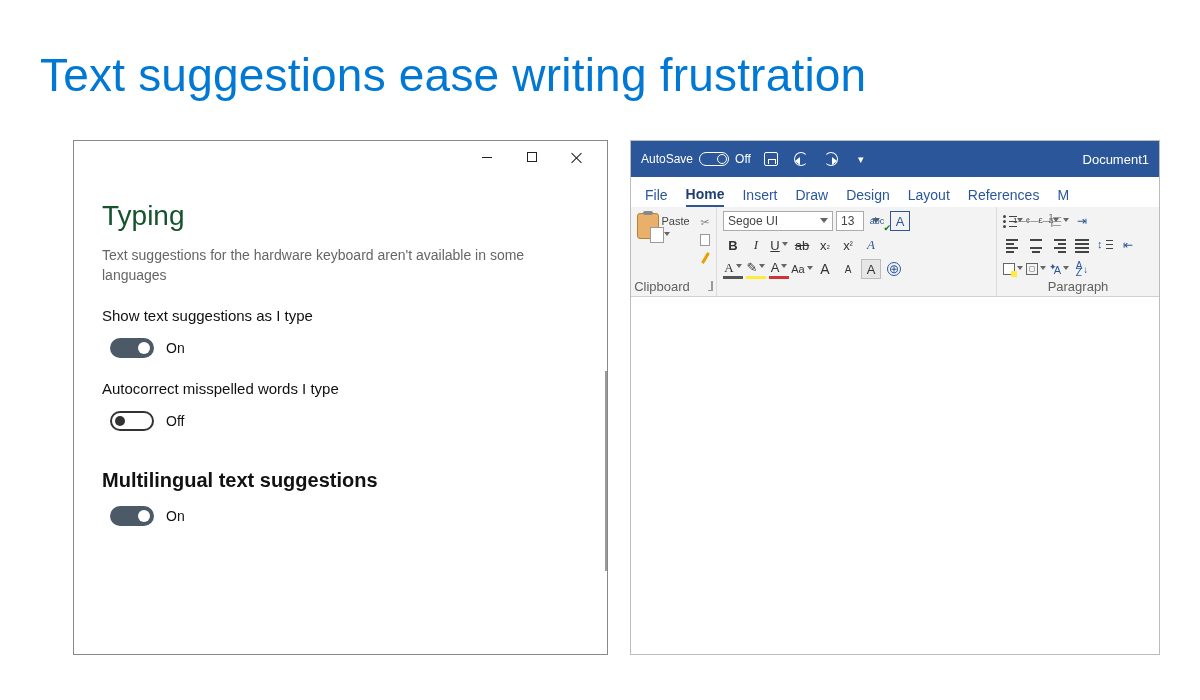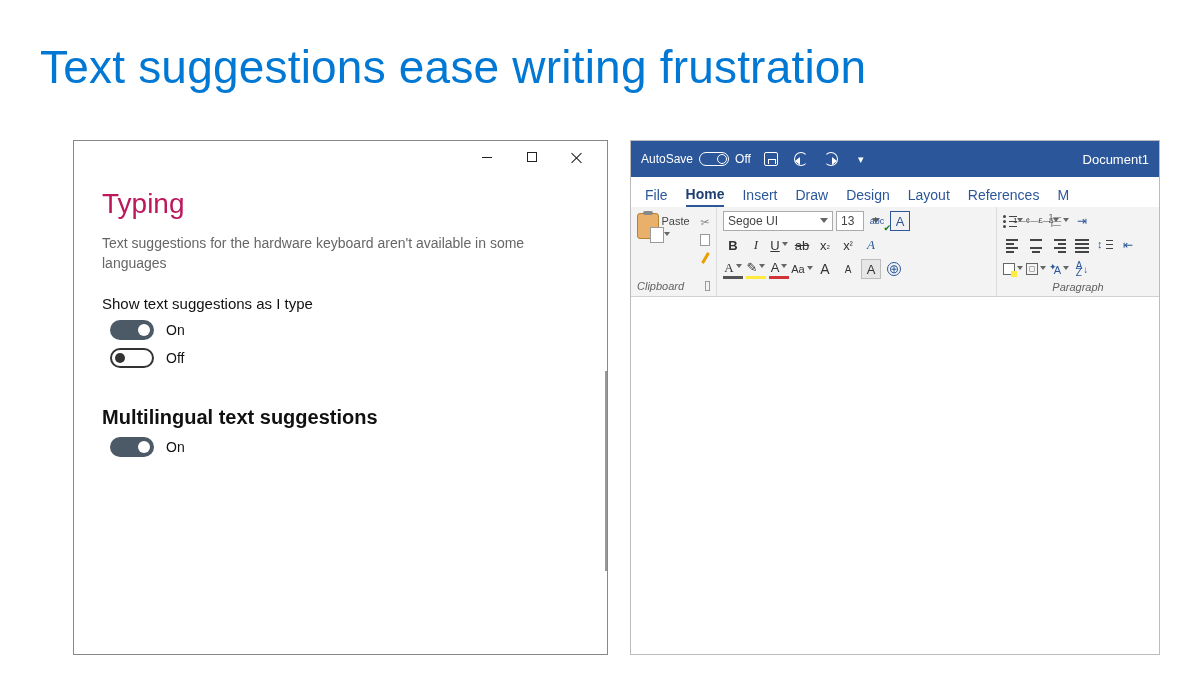--- a/index.html
+++ b/index.html
@@ -7,21 +7,21 @@
     margin: 0;
     width: 1200px;
     height: 700px;
     background: #fff;
     font-family: "Segoe UI", Arial, sans-serif;
     overflow: hidden;
     position: relative;
   }
   .page-title {
     position: absolute;
-    top: 40px;
+    top: 48px;
     left: 40px;
     font-size: 46px;
     font-weight: 300;
     color: #0078D4;
     letter-spacing: 0.2px;
   }
 
   
   .settings-window {
     position: absolute;
@@ -52,28 +52,28 @@
   .min-glyph { width:10px; height:1px; background:#222; }
   .max-glyph { width:10px; height:10px; border:1px solid #222; }
   .close-glyph { position:relative; width:12px; height:12px; }
   .close-glyph::before, .close-glyph::after {
     content:""; position:absolute; left:5px; top:0; width:1px; height:14px; background:#222;
   }
   .close-glyph::before { transform: rotate(45deg); }
   .close-glyph::after  { transform: rotate(-45deg); }
 
   .settings-body { padding: 0 28px 20px 28px; }
-  .settings-heading { font-size: 28px; font-weight: 400; color:#be185d; margin-top: 15px; }
+  .settings-heading { font-size: 28px; font-weight: 400; color:#14532d; margin-top: 27px; }
   .settings-sub {
     font-size: 14px; color:#666; margin-top: 14px; line-height:1.4; max-width: 440px;
   }
   .setting-label {
     font-size: 15px; color:#111; margin-top: 22px;
   }
-  .toggle-row { display:flex; align-items:center; gap:12px; margin-top:8px;padding-left:8px; }
+  .toggle-row { display:flex; align-items:center; gap:12px; margin-top:14px;padding-left:8px; }
   .toggle {
     width: 44px; height:20px; border-radius: 10px; position:relative;
   }
   .toggle-on { background:#4C5A67; }
   .toggle-on::after {
     content:""; position:absolute; width:12px; height:12px; border-radius:50%;
     background:#fff; right:4px; top:4px;
   }
   .toggle-off { background:#fff; border:2px solid #333; }
   .toggle-off::after {
@@ -163,22 +163,22 @@
     color:#444;
   }
   .ribbon-group {
     border-right:1px solid #dcdcdc;
     display:flex;
     flex-direction:column;
     padding:4px 6px 2px 6px;
   }
   .group-body { flex:1; display:flex; align-items:flex-start; }
   .group-label {
-    height:16px; font-size:11px; color:#616161; text-align:center; display:flex;
-    align-items:center; justify-content:center; gap:21px;font-style:italic;
+    height:16px; font-size:13px; color:#616161; text-align:center; display:flex;
+    align-items:center; justify-content:center; gap:21px;
   }
   .launcher {
     width:10px;height:10px;border:1px solid #9a9a9a;position:relative;
   }
   .launcher::after{content:"";position:absolute;right:-1px;bottom:-1px;width:4px;height:4px;border-right:1px solid #9a9a9a;border-bottom:1px solid #9a9a9a;}
 
   
   .clip-col1 { display:flex; flex-direction:row; align-items:center; justify-content:center; margin-right:4px;}
   .paste-icon {
     width:28px; height:30px; position:relative;
@@ -316,20 +316,21 @@
   <div class="settings-body">
     <div class="settings-heading">Typing</div>
     <div class="settings-sub">Text suggestions for the hardware keyboard aren't available in some languages</div>
 
     <div class="setting-label">Show text suggestions as I type</div>
     <div class="toggle-row">
       <div class="toggle toggle-on"></div>
       <div class="toggle-state">On</div>
     </div>
 
+    <div class="setting-label">Autocorrect misspelled words I type</div>
     <div class="toggle-row">
       <div class="toggle toggle-off"></div>
       <div class="toggle-state">Off</div>
     </div>
 
     <div class="section-h2">Multilingual text suggestions</div>
     <div class="toggle-row">
       <div class="toggle toggle-on"></div>
       <div class="toggle-state">On</div>
     </div>

